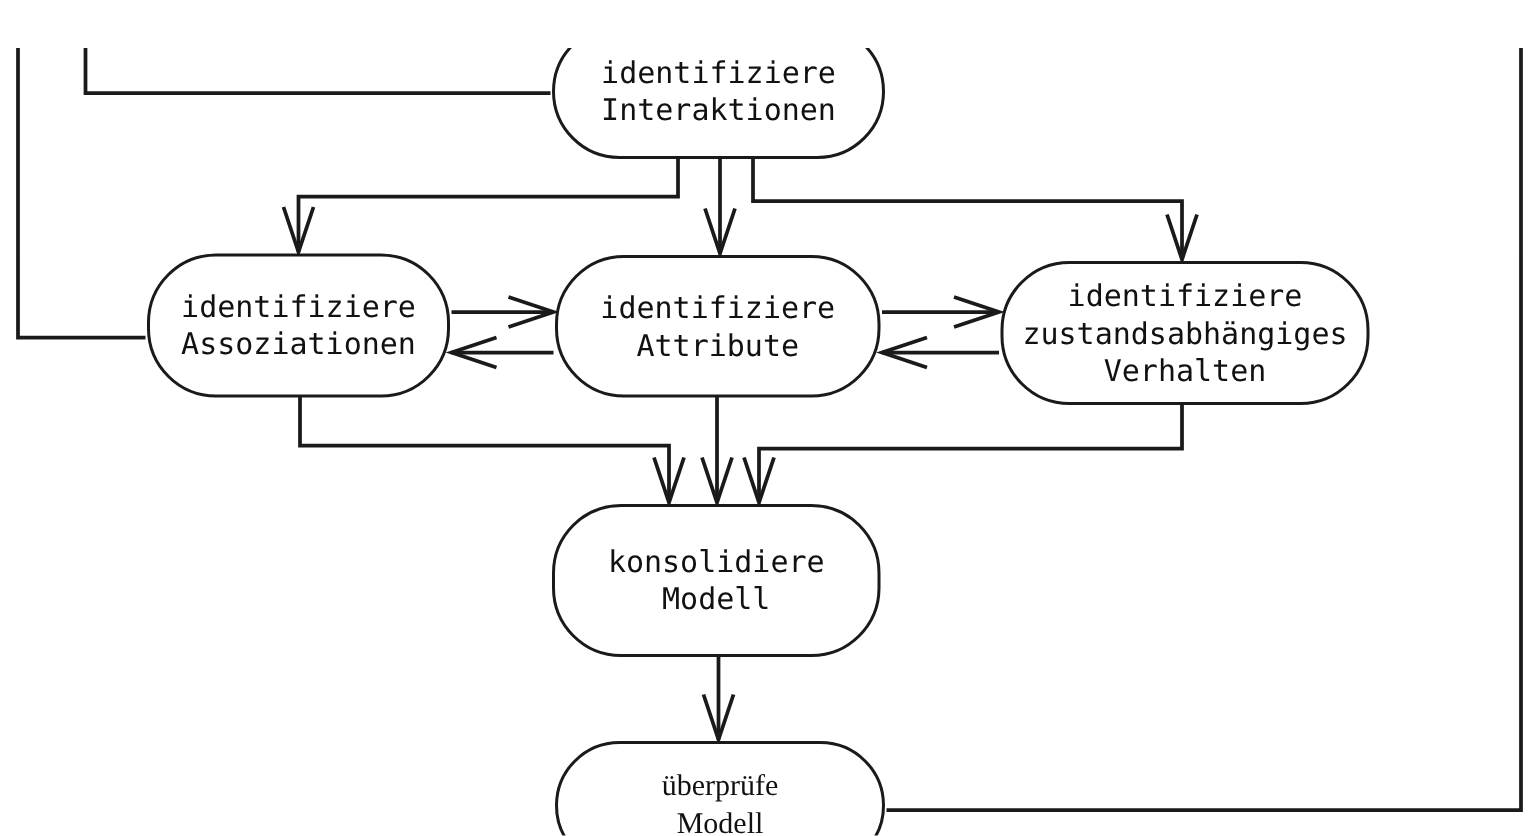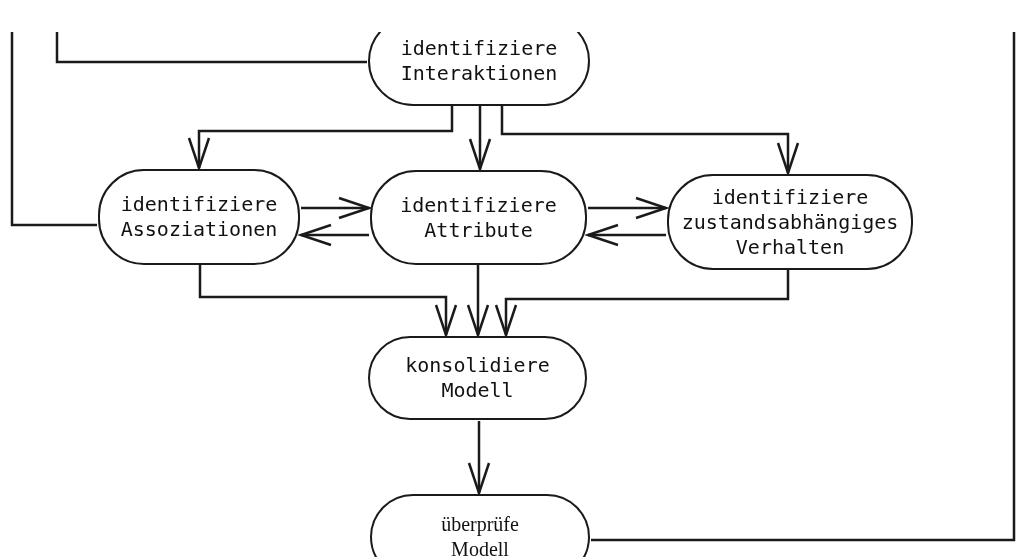--- a/index.html
+++ b/index.html
@@ -68,18 +68,18 @@
   <div class="node" style="left:98px; top:137px; width:202px; height:96px;">identifiziere
 Assoziationen</div>
 
   <div class="node" style="left:370px; top:138px; width:217px; height:95px;">identifiziere
 Attribute</div>
 
   <div class="node" style="left:667px; top:142px; width:246px; height:96px;">identifiziere
 zustandsabhängiges
 Verhalten</div>
 
-  <div class="node" style="left:368px; top:304px; width:219px; height:84px;">konsolidiere
+  <div class="node" style="left:368px; top:304px; width:219px; height:102px;">konsolidiere
 Modell</div>
 
   <div class="node" style="left:370px; top:462px; width:220px; height:86px;font-family:Liberation Serif, serif;">überprüfe
 Modell</div>
 </div>
 
 </body></html>

